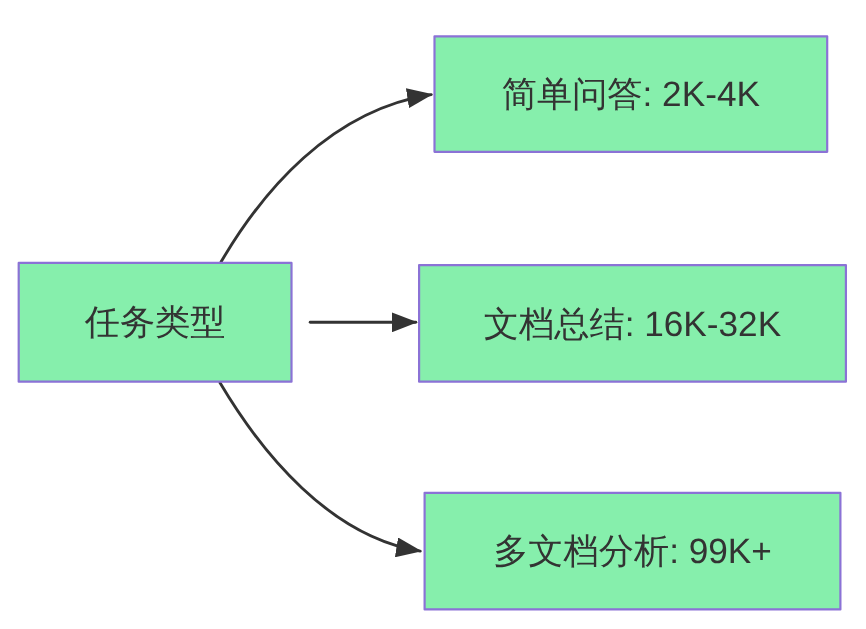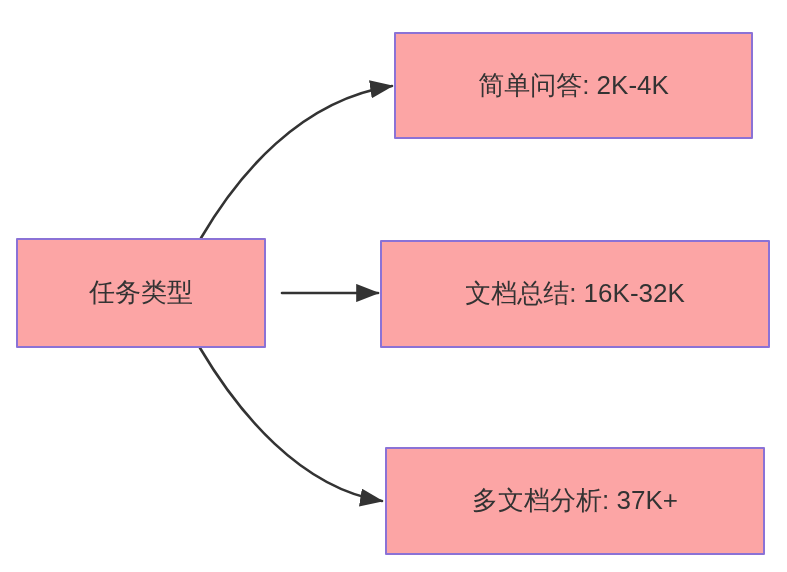--- a/index.html
+++ b/index.html
@@ -22,28 +22,28 @@
     position: absolute;
     left: 0;
     top: 0;
     width: 787px;
     height: 572px;
     pointer-events: none;
   }
   .node {
     position: absolute;
     box-sizing: border-box;
-    background: #fca5a5;
+    background: #86efac;
     border: 2px solid #8b72d6;
     border-radius: 1px;
     display: flex;
     align-items: center;
     justify-content: center;
     color: #333333;
-    font-size: 26px;
+    font-size: 32px;
     line-height: 1.2;
     white-space: nowrap;
     letter-spacing: 0px;
   }
   .node-label {
     display: block;
     text-align: center;
   }
   
   #node-root {
@@ -97,16 +97,16 @@
 
   <div class="node" id="node-simple-qa">
     <span class="node-label">简单问答: 2K-4K</span>
   </div>
 
   <div class="node" id="node-doc-summary">
     <span class="node-label">文档总结: 16K-32K</span>
   </div>
 
   <div class="node" id="node-multi-doc">
-    <span class="node-label">多文档分析: 37K+</span>
+    <span class="node-label">多文档分析: 99K+</span>
   </div>
 
 </div>
 
 </body></html>

